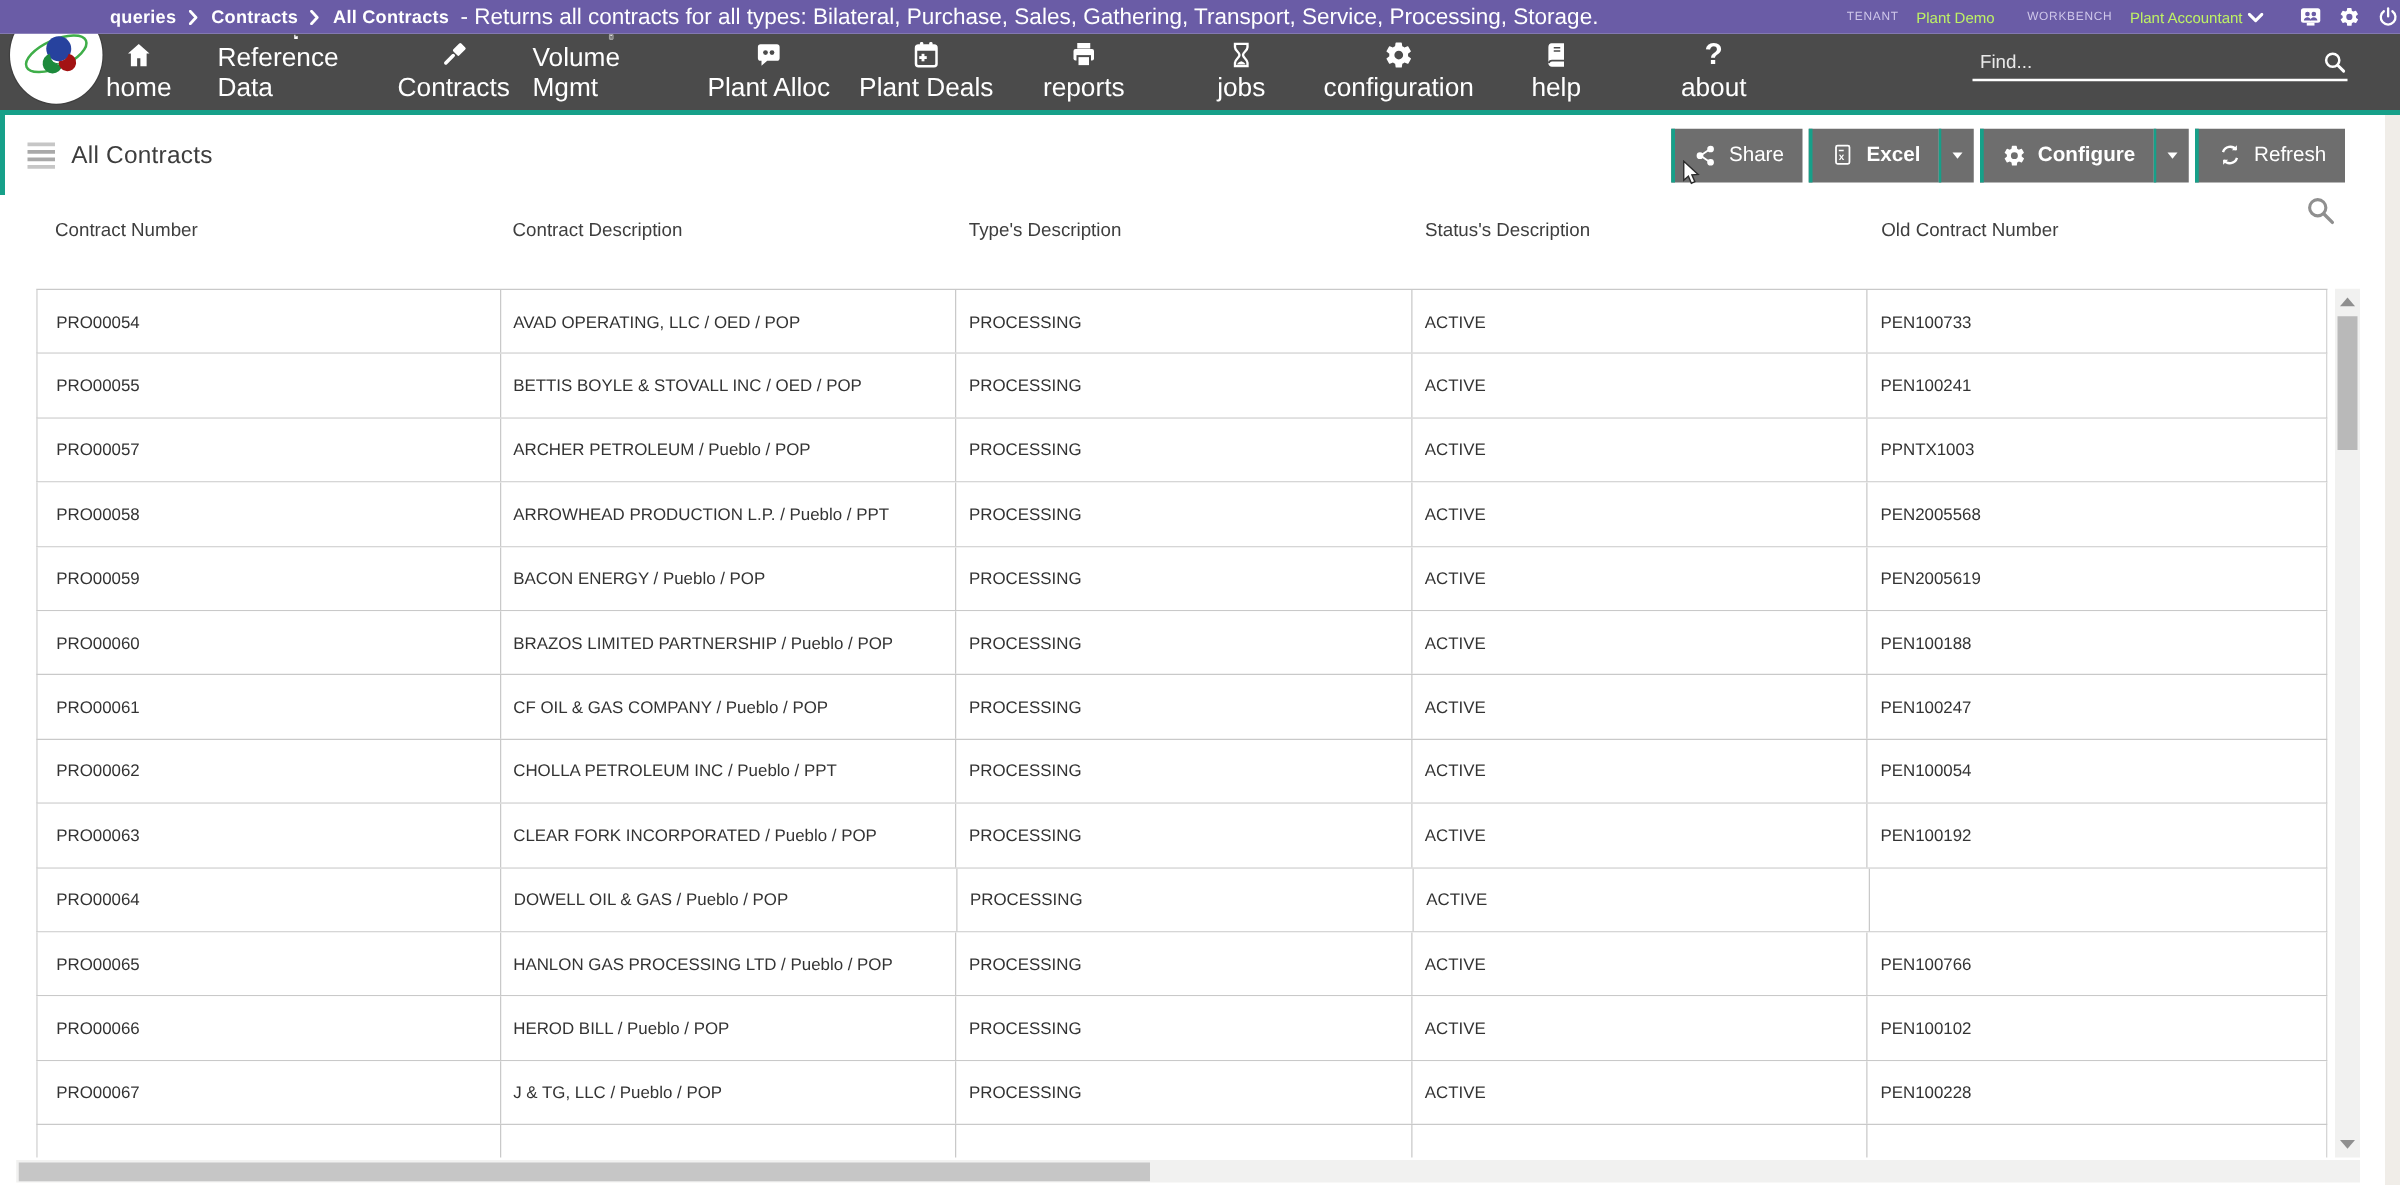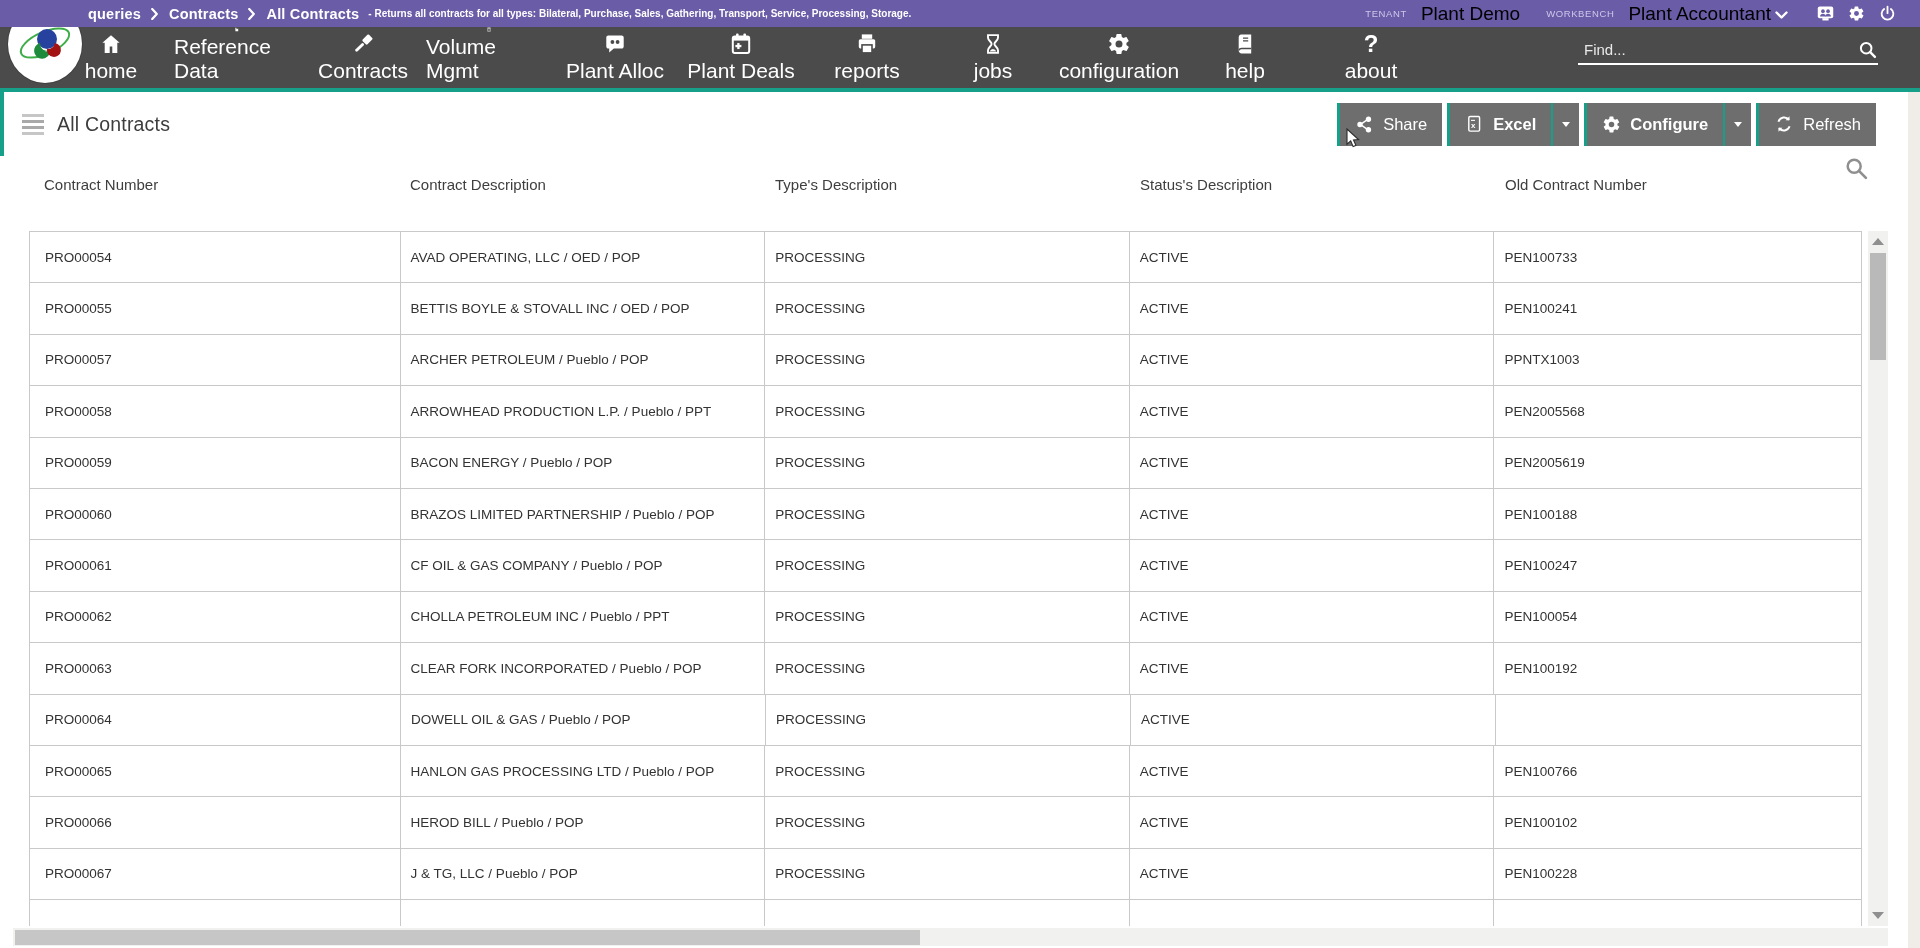--- a/index.html
+++ b/index.html
@@ -5,24 +5,24 @@
   * { margin:0; padding:0; box-sizing:border-box; }
   html,body { width:1920px; height:948px; overflow:hidden; background:#fff;
               font-family:"Liberation Sans", sans-serif; }
   .app { position:relative; width:1920px; height:948px; background:#fff; }
 
   
   .topbar { height:27px; background:#6a5ca6; display:flex; align-items:center;
             color:#fff; padding-left:88px; position:relative; z-index:4; }
   .bc-item { font-weight:700; font-size:14.5px; letter-spacing:.2px; cursor:pointer; }
   .bc-sep { margin:0 10px; display:flex; align-items:center; }
-  .bc-desc { font-size:10px; margin-left:9px; font-weight:700; }
-  .top-right { margin-left:auto; display:flex; align-items:center; gap:12px; padding-right:23px; }
+  .bc-desc { font-size:18px; margin-left:9px; font-weight:400; }
+  .top-right { margin-left:auto; display:flex; align-items:center; gap:12px; padding-right:0; }
   .env-label { font-size:9.5px; color:#cfc7ea; letter-spacing:.6px; margin-right:2px; }
-  .env-value { font-size:19px; color:#000000; margin-right:14px; }
+  .env-value { font-size:12px; color:#bef264; margin-right:14px; }
   .wb-chevron { margin:2px 16px 0 -8px; }
   .top-ico { display:flex; align-items:center; justify-content:center; width:19px; height:19px; cursor:pointer; }
 
   
   .navbar { height:61px; background:#4b4b4b; position:relative; display:flex; z-index:3; }
   .logo-badge { position:absolute; left:8px; top:-22px; width:74px; height:78px;
                 background:#fff; border-radius:50%; z-index:6;
                 box-shadow:0 0 0 1px rgba(0,0,0,.15); display:flex; align-items:center; justify-content:center; cursor:pointer; }
   .nav-items { display:flex; margin-left:48px; }
   .nav-item { width:126px; height:61px; display:flex; flex-direction:column; align-items:center;

